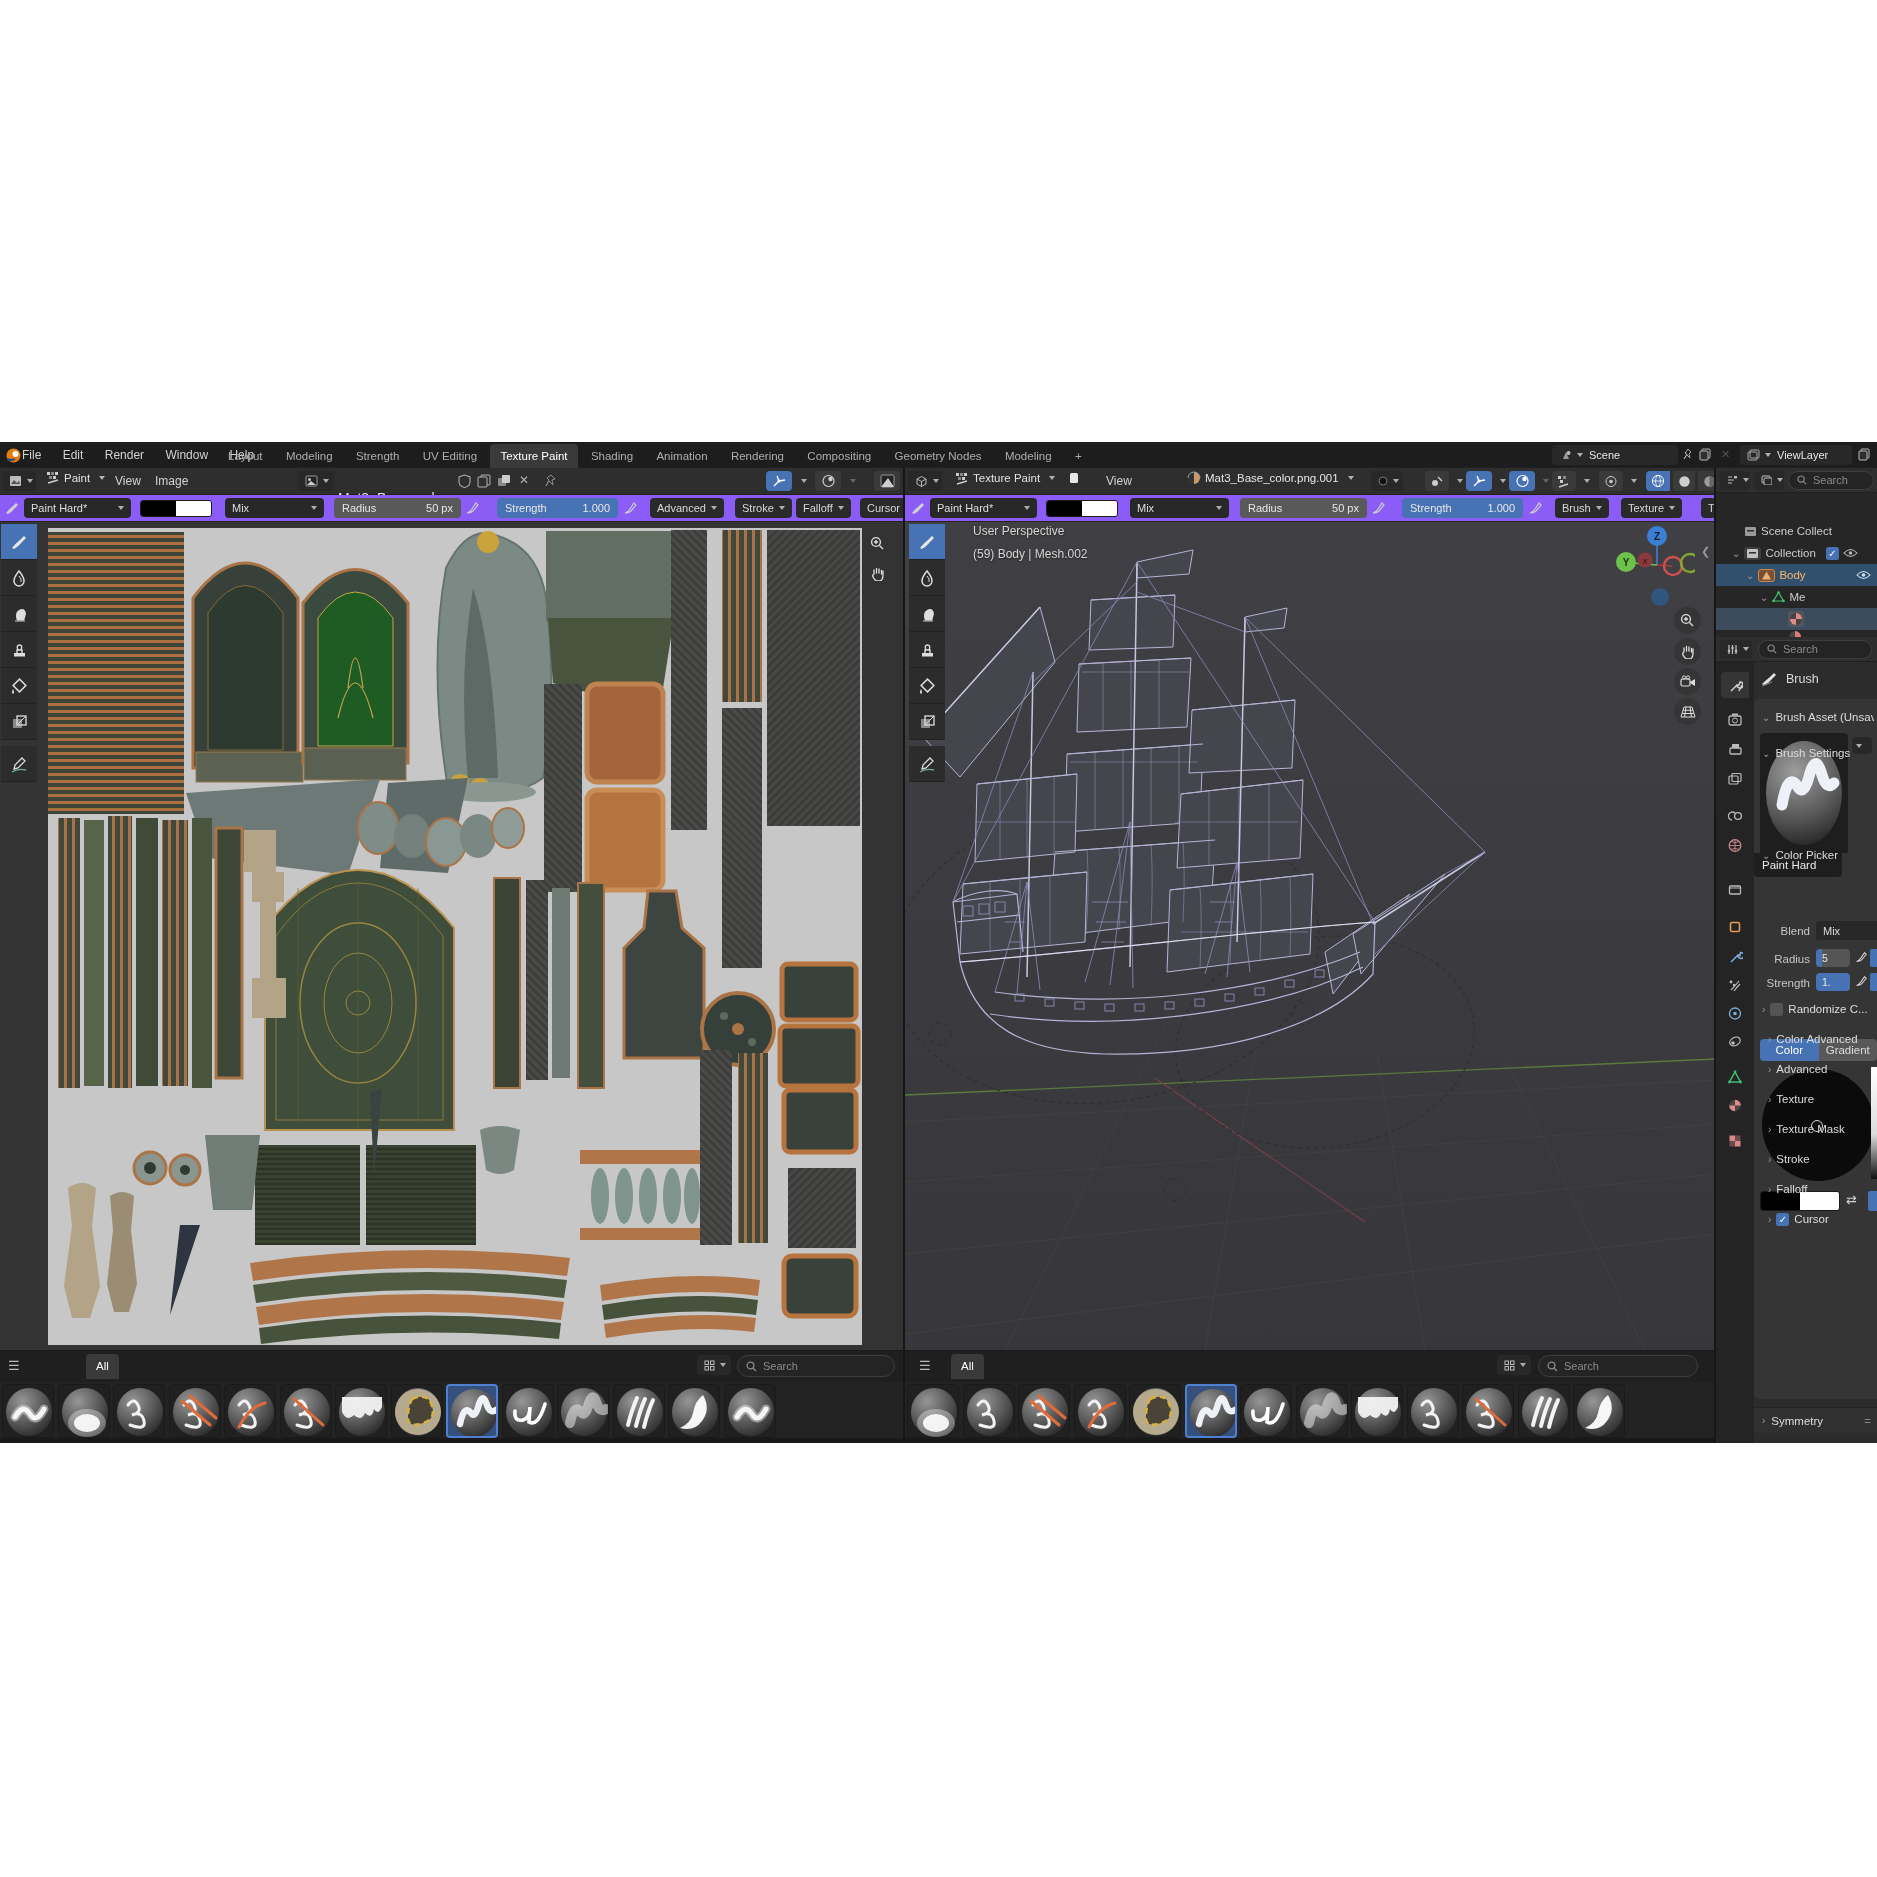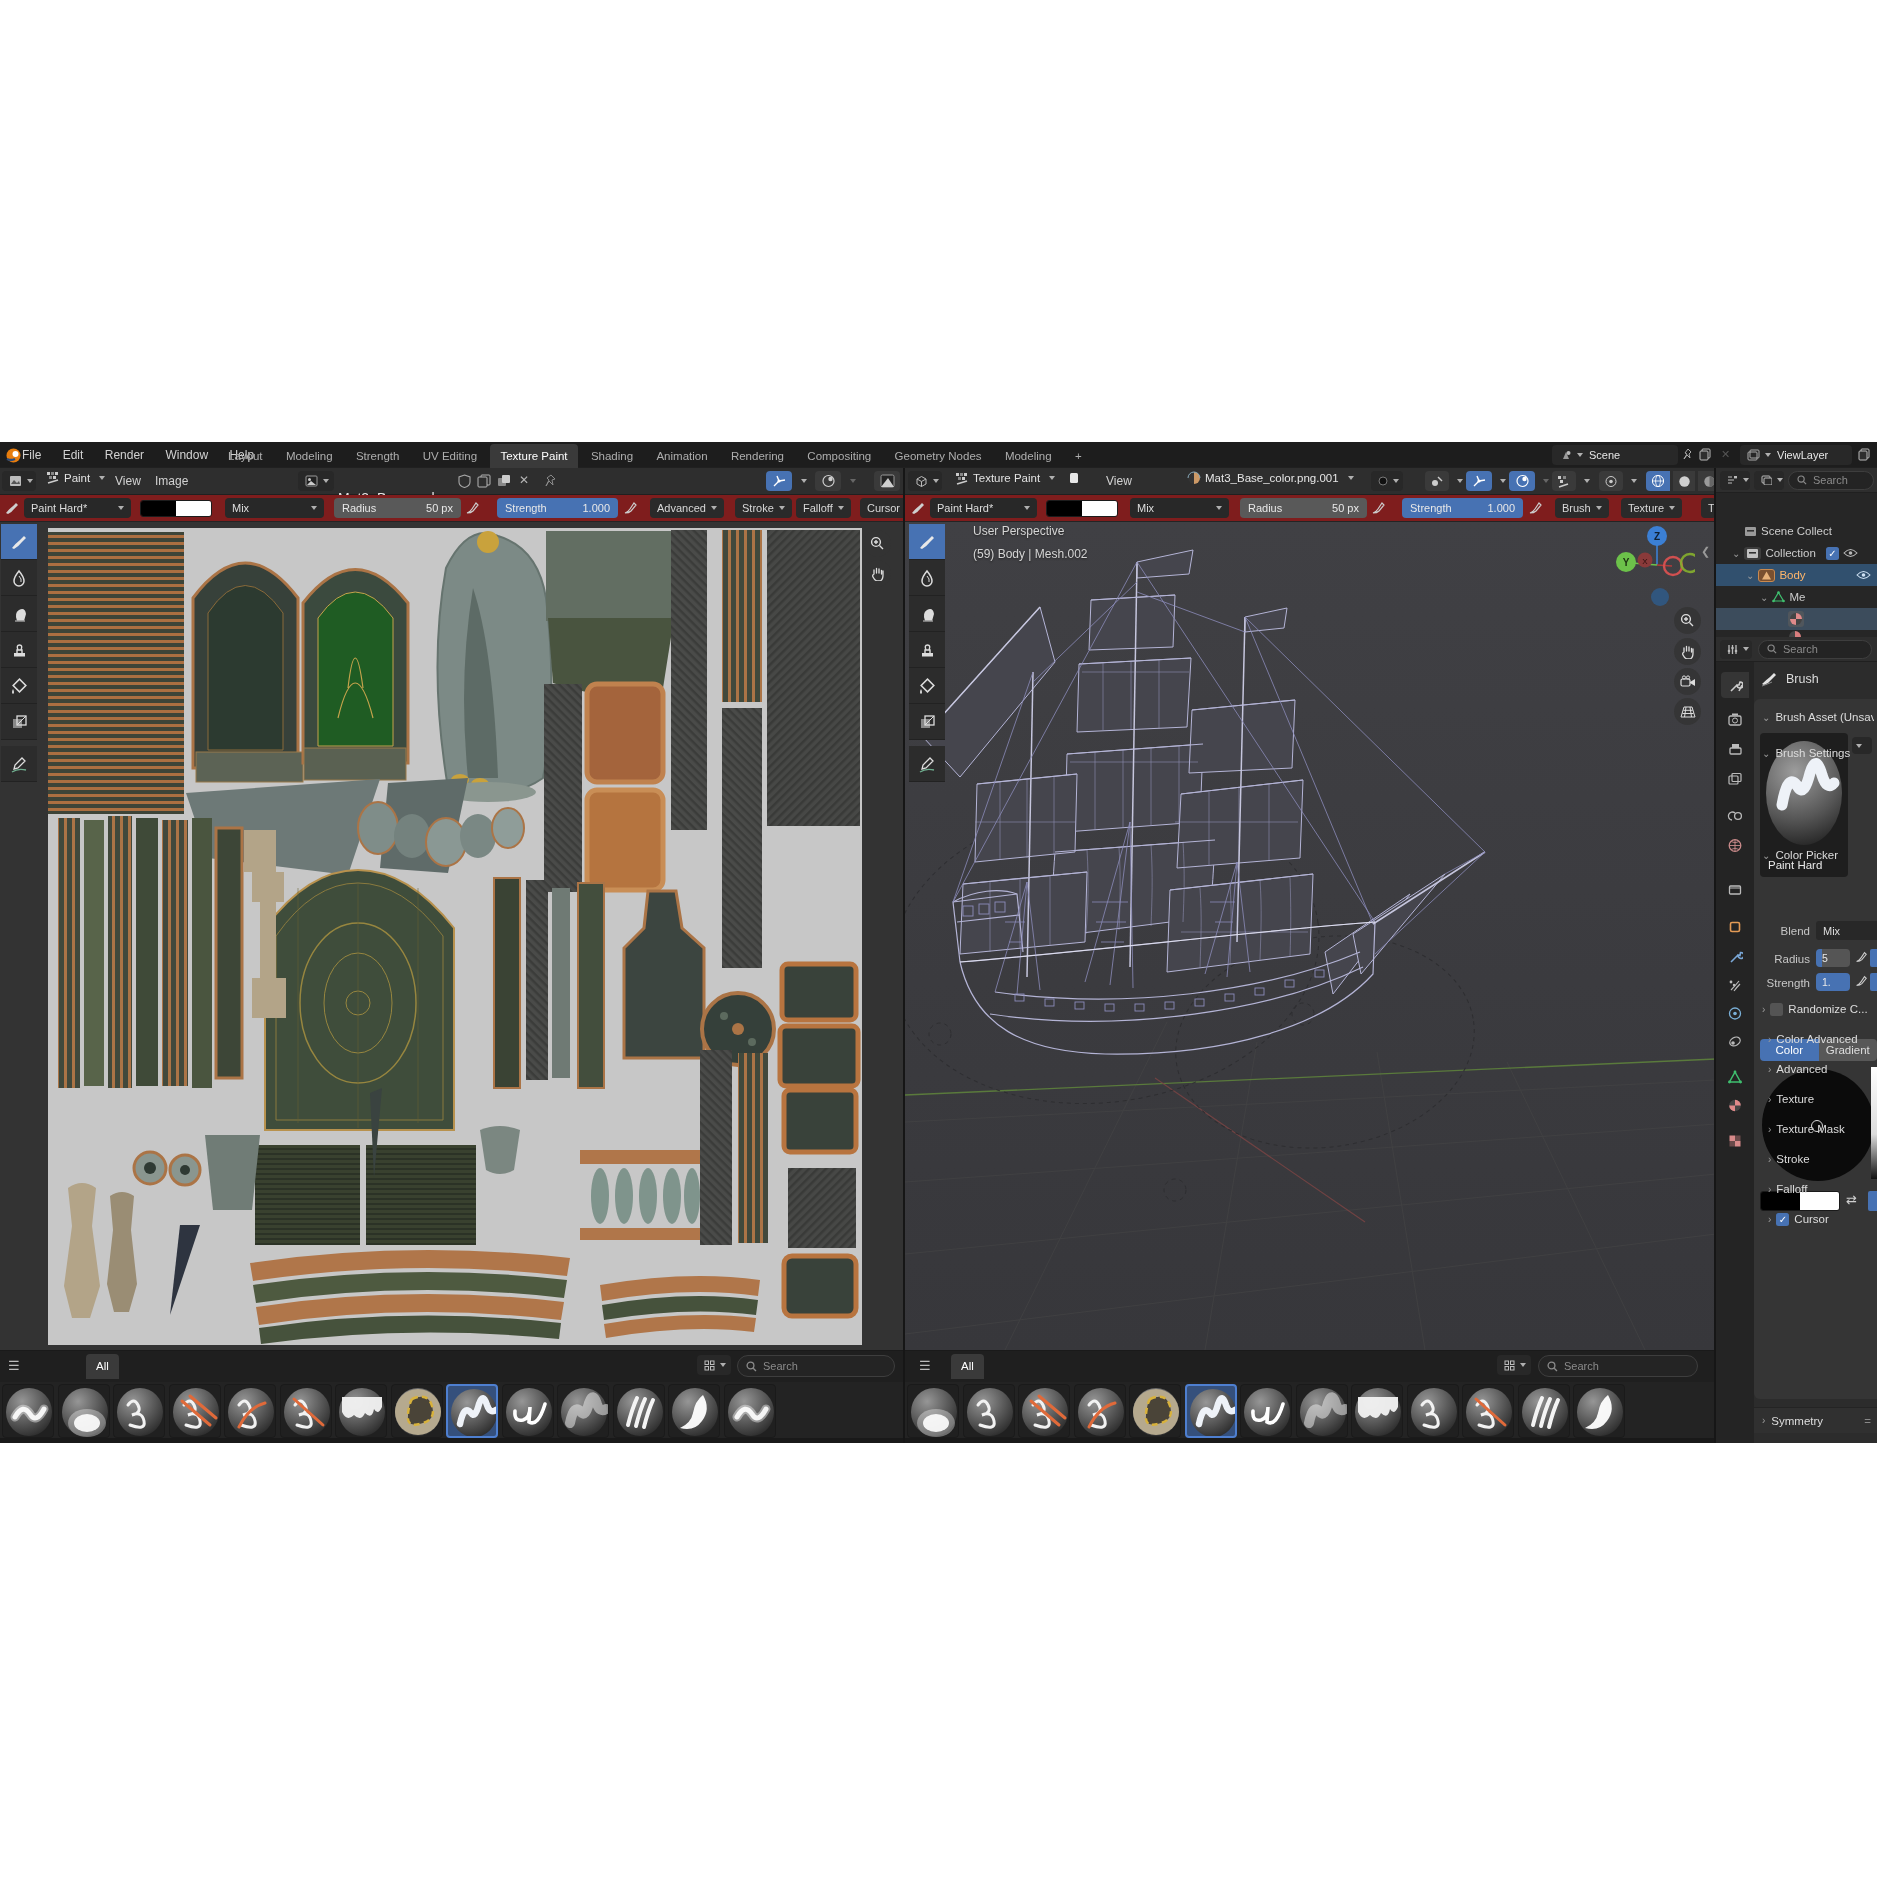--- a/index.html
+++ b/index.html
@@ -1,20 +1,20 @@
 <!DOCTYPE html>
 <html><head>
 <meta charset="utf-8">
 <style>
   html,body{margin:0;padding:0;background:#fff;width:1877px;height:1877px;font-family:"Liberation Sans","DejaVu Sans",sans-serif;}
   *{box-sizing:border-box;}
   .a{position:absolute;}
   #app{position:absolute;top:442px;left:0;width:1877px;height:1001px;background:#1d1d1d;overflow:hidden;font-size:12px;color:#d6d6d6;}
   .hdr{background:#2e2e2e;border-bottom:1px solid #202020;}
-  .toolrow{background:#7f1d1d;border-bottom:1px solid #242424;}
+  .toolrow{background:#8b5cf6;border-bottom:1px solid #242424;}
   .menu{color:#d2d2d2;font-size:12px;line-height:26px;padding:0 9px;display:inline-block;cursor:default;}
   .tab{color:#aeaeae;font-size:11.5px;line-height:24px;padding:0 10px;display:inline-block;border-radius:4px 4px 0 0;}
   .tab.active{background:#3a3a3a;color:#fff;}
   .dd{background:#282828;border-radius:4px;color:#dedede;font-size:11px;display:flex;align-items:center;padding:0 7px;height:20px;white-space:nowrap;}
   .dd .sp{flex:1}
   .cv{width:0;height:0;border-left:3.5px solid transparent;border-right:3.5px solid transparent;border-top:4px solid #b0b0b0;display:inline-block;margin-left:5px;}
   .slider{border-radius:4px;height:20px;font-size:11px;color:#e8e8e8;display:flex;align-items:center;padding:0 8px;}
   .slider .lbl{flex:1;text-align:left;}
   .pop{color:#d8d8d8;font-size:11px;line-height:20px;background:#2a2a2a;border-radius:4px;padding:0 7px;display:flex;align-items:center;}
   .search{background:#242424;border:1px solid #3e3e3e;border-radius:11px;height:22px;display:flex;align-items:center;padding:0 8px;color:#8b8b8b;font-size:11px;gap:6px;}
@@ -1240,21 +1240,21 @@
       </div>
       <div class="a" style="left:6px;top:34px;width:88px;height:120px;background:#1e1e1e;border-radius:4px 4px 0 0;overflow:hidden;">
         <div style="position:absolute;left:6px;top:8px;width:76px;height:104px;border-radius:50%;background:radial-gradient(circle at 38% 30%,#9d9d9d,#555 55%,#222 90%);"></div>
         <svg class="a" style="left:0;top:0;" width="88" height="120" viewBox="0 0 88 120">
             <path d="M22,72 q6,-34 16,-18 q6,10 12,-14 q6,-20 12,2 q5,16 12,8" stroke="#eef2f8" stroke-width="11" fill="none" stroke-linecap="round"></path>
           </svg>
       </div>
       <div class="a dd" style="left:98px;top:38px;width:20px;height:17px;padding:0 4px;">
           <span class="cv" style="margin-left:0;"></span>
         </div>
-      <div class="a" style="left:6px;top:154px;width:88px;height:24px;background:#1e1e1e;border-radius:0 0 4px 4px;color:#e8e8e8;font-size:11.5px;line-height:24px;padding-left:8px;">Paint Hard</div>
+      <div class="a" style="left:0;top:154px;width:88px;height:24px;background:#1e1e1e;border-radius:0 0 4px 4px;color:#e8e8e8;font-size:11.5px;line-height:24px;padding-left:8px;">Paint Hard</div>
 
       <div class="panelhdr" style="position:relative;left:8px;top:18px;width:112px;">
         <span class="chev">⌄</span>
         <span>Brush Settings</span>
       </div>
       <div class="a" style="left:0;top:222px;width:123px;">
         <span class="a" style="left:4px;top:4px;width:52px;text-align:right;font-size:11.5px;color:#c6c6c6;">Blend</span>
         <div class="a dd" style="left:62px;top:0;width:61px;height:19px;border-radius:3px 0 0 3px;">
             <span>Mix</span>
           </div>

